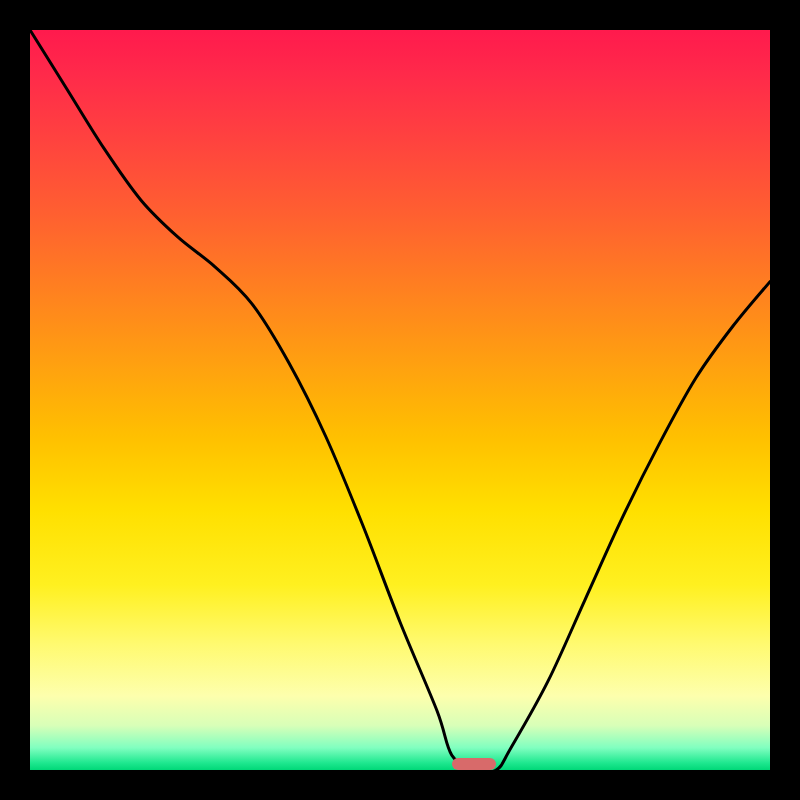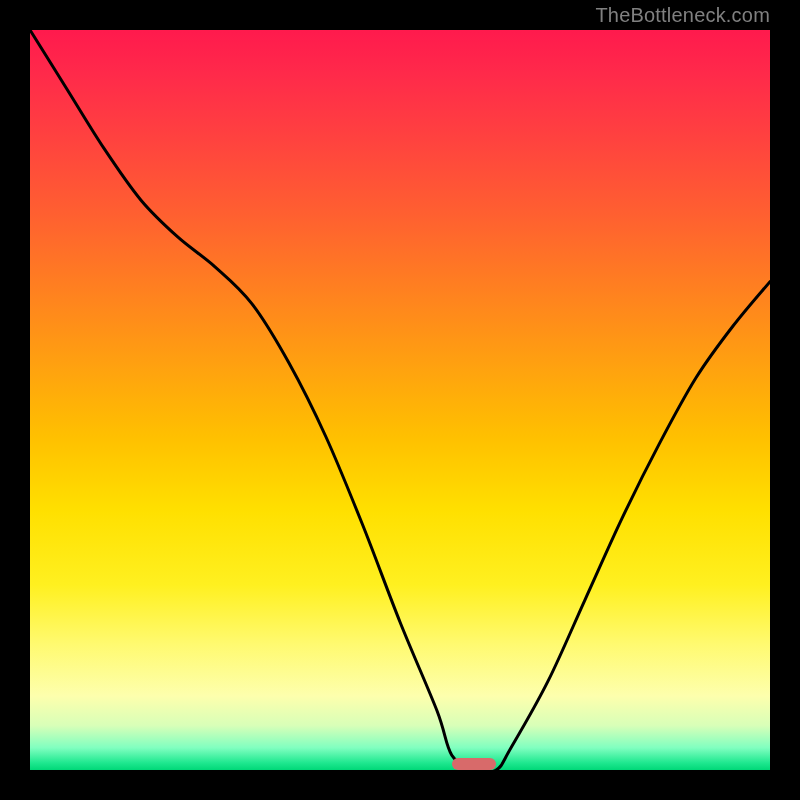--- a/index.html
+++ b/index.html
@@ -69,14 +69,13 @@
 </head>
 <body>
 
 <div class="frame">
   <div class="plot-area">
     <svg viewBox="0 0 740 740" preserveAspectRatio="none">
       <path id="curve-path" fill="none" stroke="#000" stroke-width="3" stroke-linecap="round" d="M 0 0 C 6.166666666666667 9.866666666666655, 24.666666666666664 39.4666666666666, 37 59.19999999999993 C 49.333333333333336 78.93333333333327, 61.666666666666664 99.89999999999998, 74 118.39999999999998 C 86.33333333333333 136.89999999999998, 98.66666666666667 155.39999999999992, 111 170.19999999999993 C 123.33333333333333 184.99999999999994, 135.66666666666666 196.10000000000005, 148 207.20000000000005 C 160.33333333333334 218.30000000000004, 172.66666666666666 225.69999999999996, 185 236.79999999999995 C 197.33333333333334 247.89999999999995, 209.66666666666666 257.76666666666665, 222 273.8 C 234.33333333333334 289.83333333333337, 246.66666666666666 310.79999999999995, 259 332.99999999999994 C 271.3333333333333 355.19999999999993, 283.6666666666667 379.8666666666667, 296 407 C 308.3333333333333 434.1333333333333, 320.6666666666667 464.96666666666664, 333 495.79999999999995 C 345.3333333333333 526.6333333333333, 357.66666666666663 561.1666666666666, 370 592 C 382.33333333333337 622.8333333333334, 398.36666666666673 658.5999999999999, 407.00000000000006 680.8 C 415.6333333333334 703, 415.6333333333333 715.3333333333334, 421.79999999999995 725.2 C 427.9666666666666 735.0666666666667, 436.6 737.5333333333333, 444 740 C 451.4 742.4666666666667, 460.0333333333333 743.7, 466.2 740 C 472.3666666666667 736.3, 472.3666666666667 732.5999999999999, 481 717.8 C 489.6333333333333 703, 505.6666666666667 675.8666666666667, 518 651.2 C 530.3333333333334 626.5333333333334, 542.6666666666666 596.9333333333333, 555 569.8 C 567.3333333333334 542.6666666666666, 579.6666666666666 514.3, 592 488.4 C 604.3333333333334 462.5, 616.6666666666666 437.8333333333333, 629 414.4 C 641.3333333333334 390.96666666666664, 653.6666666666666 367.5333333333333, 666 347.79999999999995 C 678.3333333333334 328.0666666666666, 690.6666666666666 312.0333333333333, 703 296 C 715.3333333333334 279.9666666666667, 733.8333333333334 259, 740 251.59999999999997"></path>
     </svg>
     <div id="marker" class="marker" style="left: 421.8px; width: 44.4px; bottom: 0px;"></div>
   </div>
-  <div class="watermark">TheBottleneck.com</div>
 </div>
 
 </body></html>

